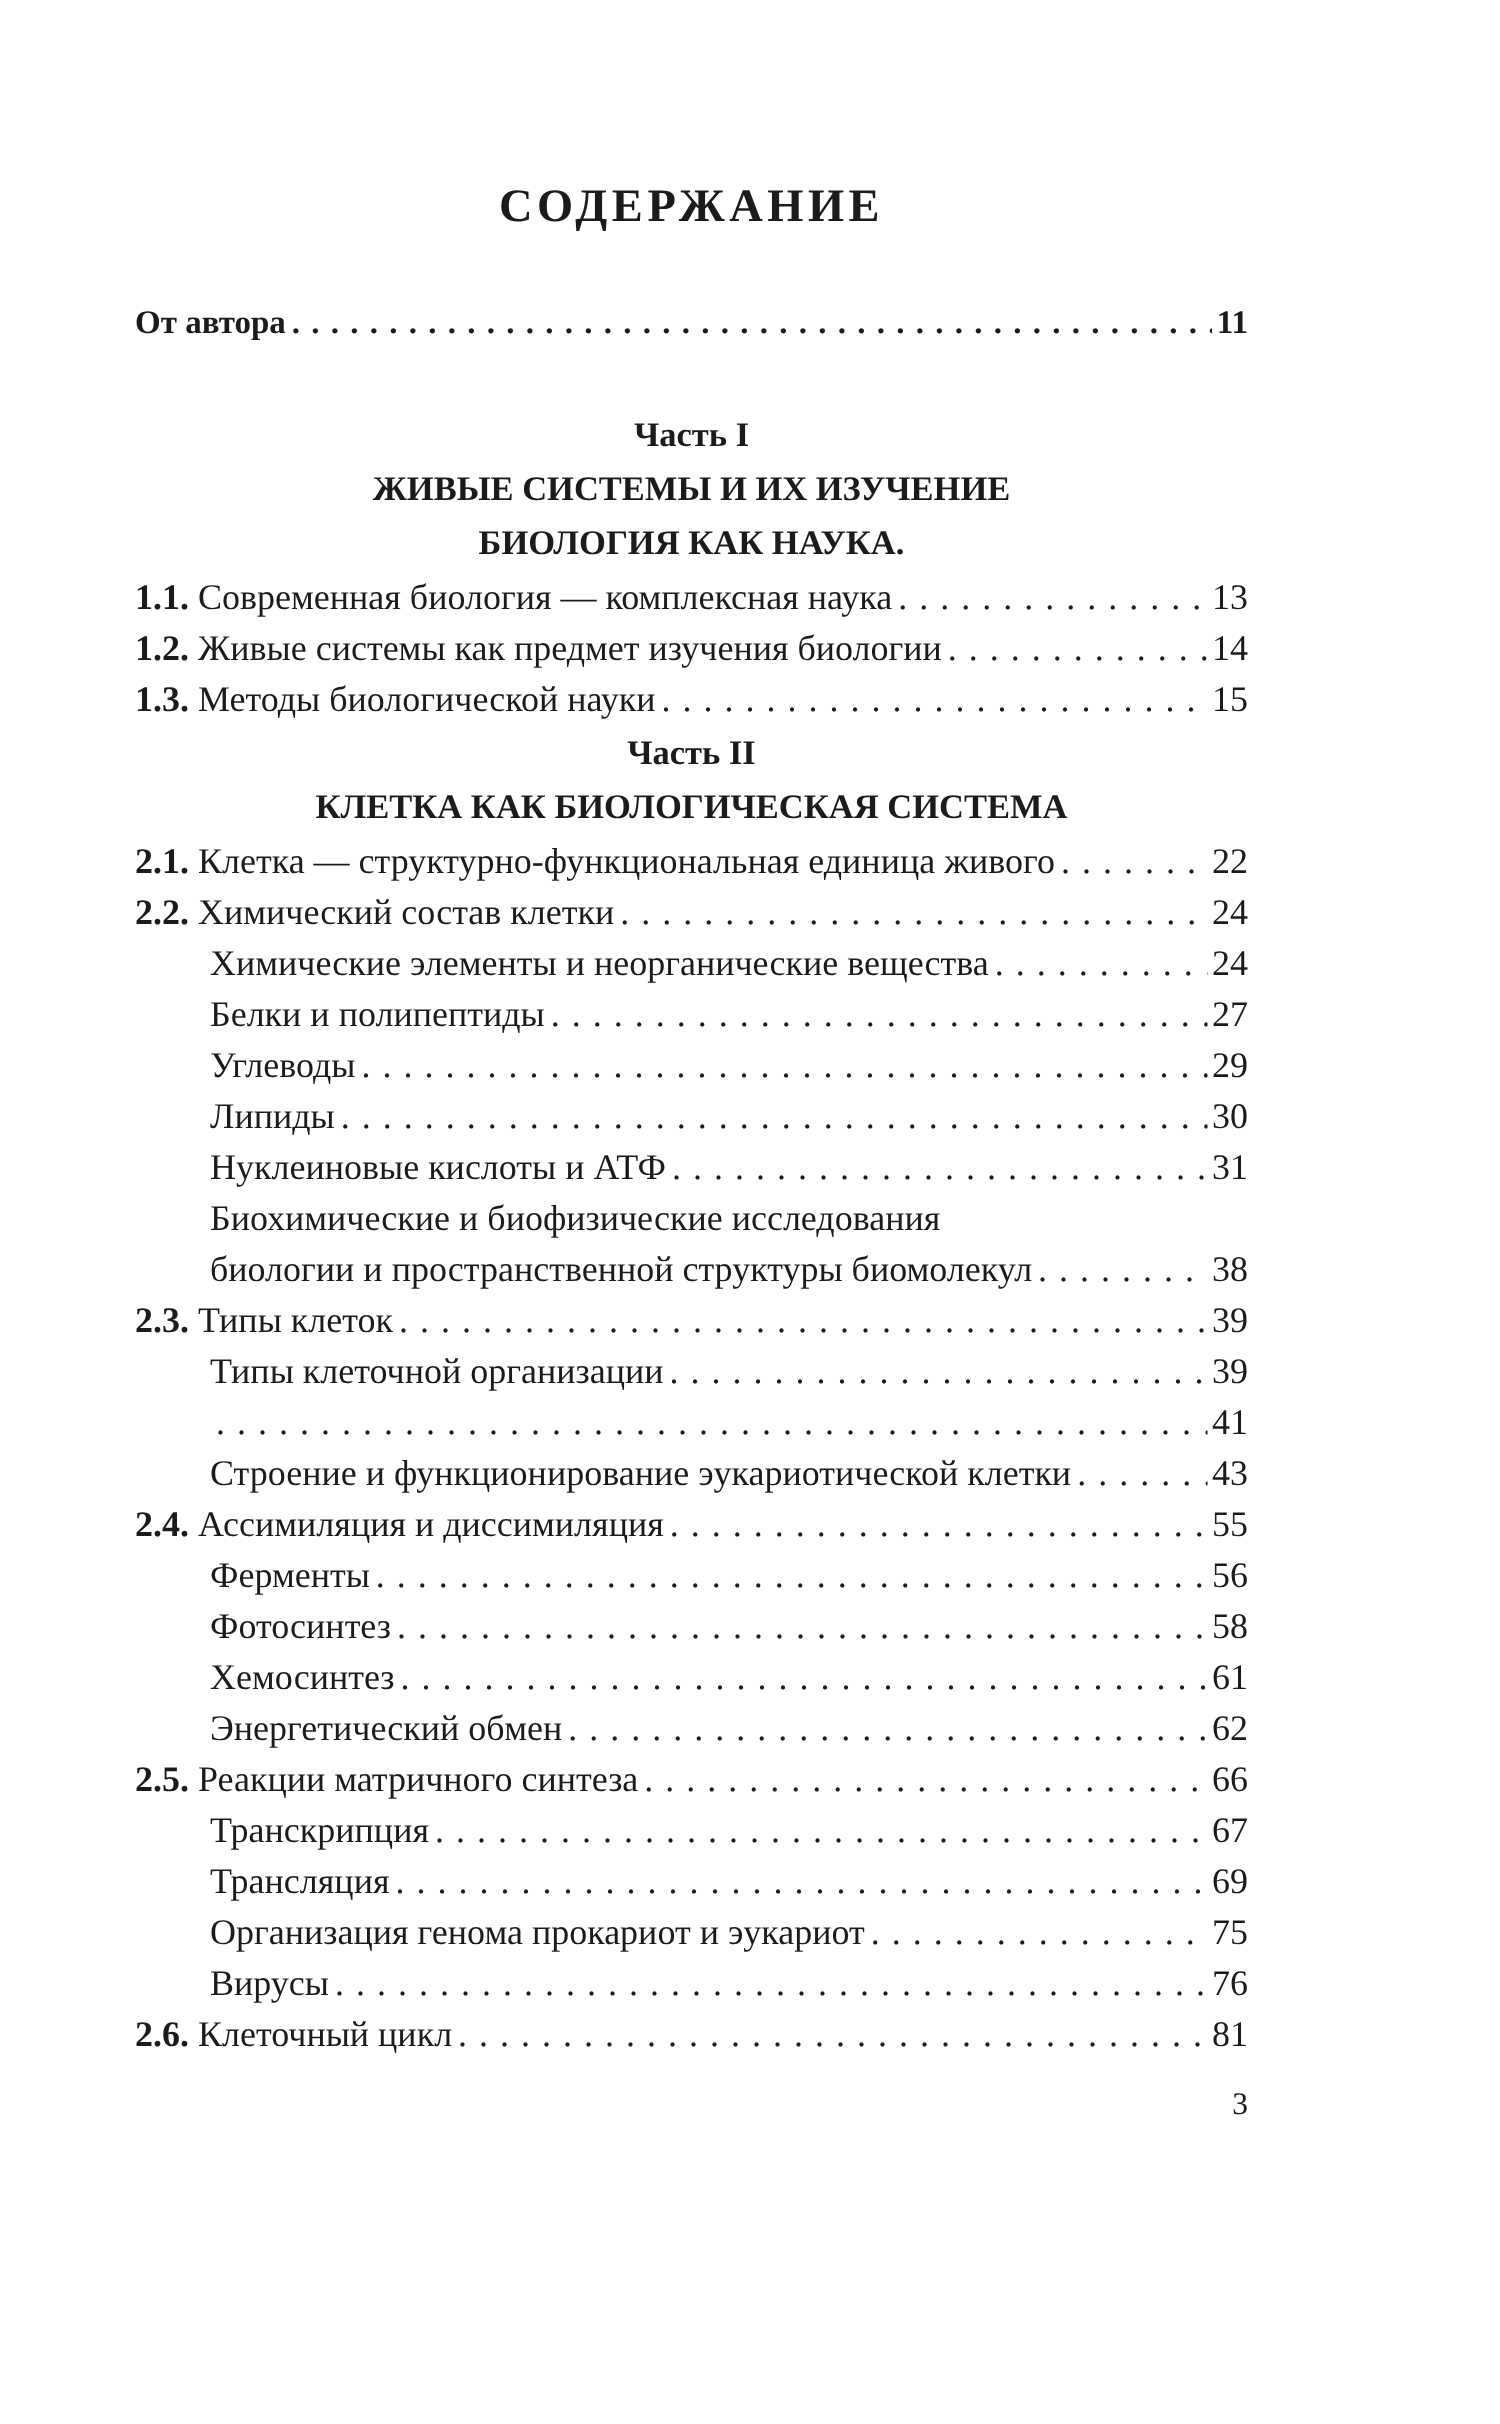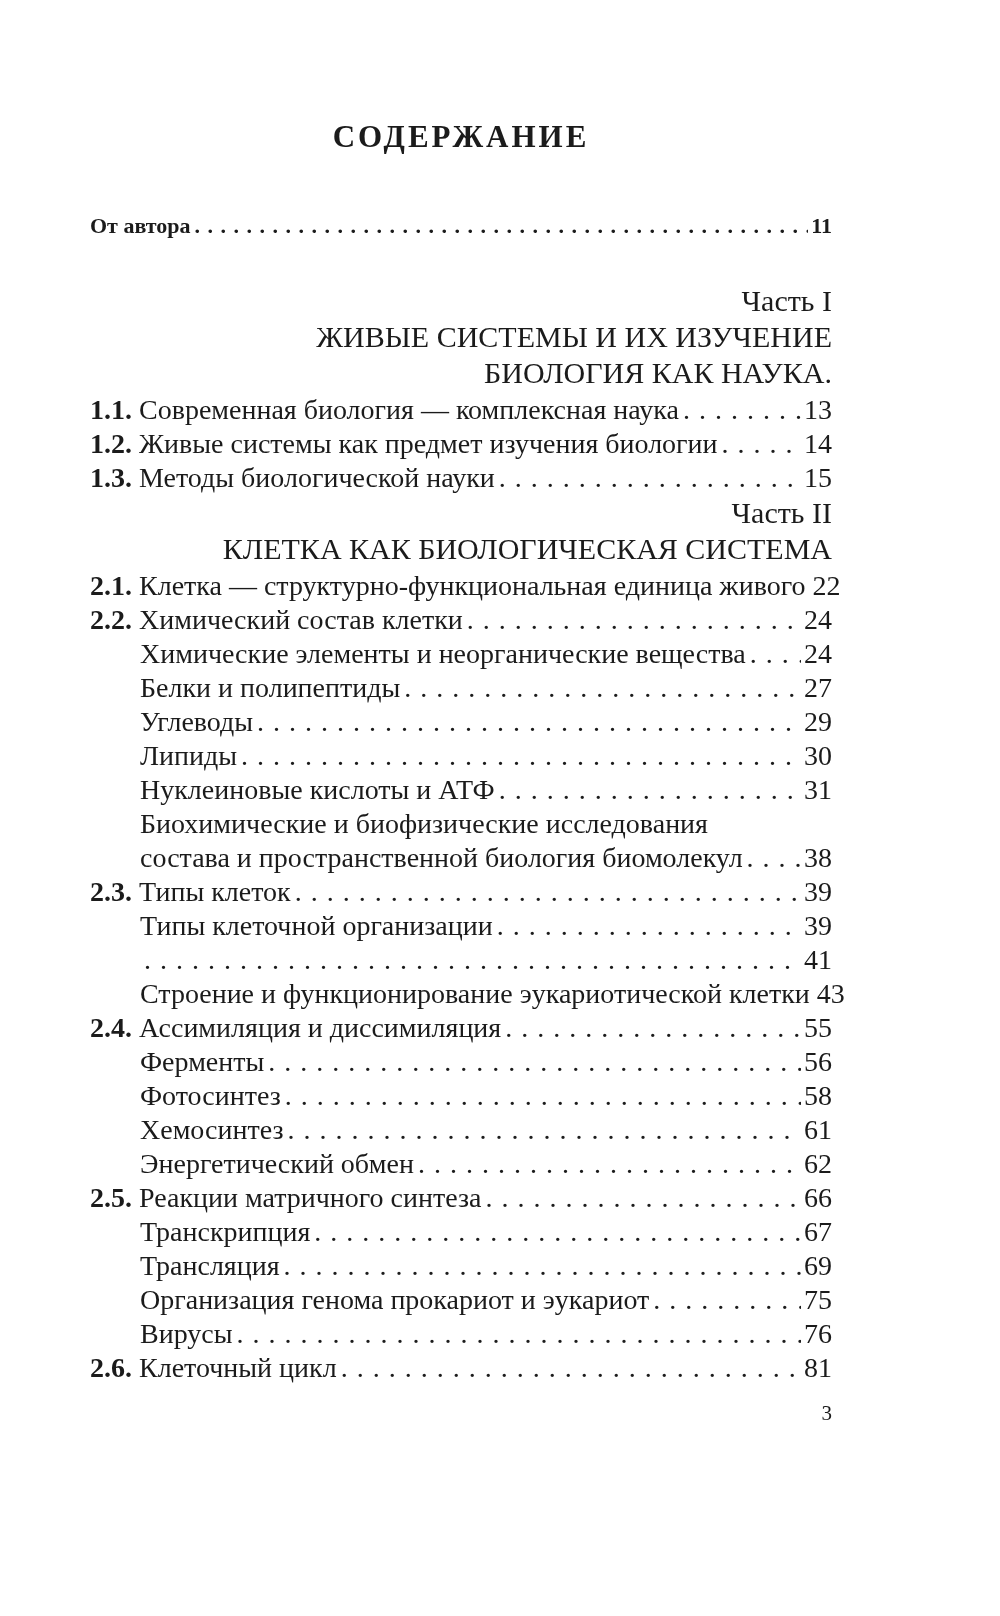--- a/index.html
+++ b/index.html
@@ -13,39 +13,39 @@
 
   .title {
     margin-top: 116px;
     text-align: center;
     font-size: 31px;
     font-weight: bold;
     letter-spacing: 3px;
     line-height: 42px;
   }
 
-  .row { display: flex; align-items: baseline; font-size: 28px; line-height: 34px; }
+  .row { display: flex; align-items: baseline; font-size: 24px; line-height: 34px; }
   .row .label { white-space: nowrap; flex-shrink: 0; }
   .row .dots {
     flex: 1 1 auto;
     overflow: hidden;
     white-space: nowrap;
     margin: 0 3px 0 4px;
     letter-spacing: 1px;
   }
   .row .pg { white-space: nowrap; flex-shrink: 0; }
   .row.sub { padding-left: 50px; justify-content: space-between; }
 
-  .front { margin-top: 51px; font-weight: bold; font-size: 22px; }
+  .front { margin-top: 40px; font-weight: bold; font-size: 22px; }
   .num { font-weight: bold; }
 
   .part-heading {
-    text-align: right;
-    font-weight: normal;
-    font-size: 30px;
+    text-align: center;
+    font-weight: bold;
+    font-size: 23px;
     line-height: 36px;
   }
   .ph1 { margin-top: 40px; margin-bottom: 2px; }
   .ph2 { margin-bottom: 2px; }
 
   .folio { text-align: right; font-size: 21px; margin-top: 16px; }
 </style>
 </head>
 <body>
 
@@ -119,21 +119,21 @@
     </div>
     <div class="row sub">
       <span class="label">Нуклеиновые кислоты и АТФ</span>
       <span class="dots"> . . . . . . . . . . . . . . . . . . . . . . . . . . . . . . . . . . . . . . . . . . . . . . . . . . . . . . . . . . . . . . . . . . . . . . . . . . . . . . . . . . . . . . . . . . . . . . . . . . . . . . . . . . . . . . . . . . . . . . . . . . . . . . . . . . . . . . . . . . . . . . . . . . . . . .</span>
       <span class="pg">31</span>
     </div>
     <div class="row sub">
       <span class="label">Биохимические и биофизические исследования</span>
     </div>
     <div class="row sub">
-      <span class="label">состава и пространственной биология биомолекул</span>
+      <span class="label">биологии и пространственной структуры биомолекул</span>
       <span class="dots"> . . . . . . . . . . . . . . . . . . . . . . . . . . . . . . . . . . . . . . . . . . . . . . . . . . . . . . . . . . . . . . . . . . . . . . . . . . . . . . . . . . . . . . . . . . . . . . . . . . . . . . . . . . . . . . . . . . . . . . . . . . . . . . . . . . . . . . . . . . . . . . . . . . . . . .</span>
       <span class="pg">38</span>
     </div>
     <div class="row">
       <span class="label"><span class="num">2.3.</span> <span>Типы клеток</span></span>
       <span class="dots"> . . . . . . . . . . . . . . . . . . . . . . . . . . . . . . . . . . . . . . . . . . . . . . . . . . . . . . . . . . . . . . . . . . . . . . . . . . . . . . . . . . . . . . . . . . . . . . . . . . . . . . . . . . . . . . . . . . . . . . . . . . . . . . . . . . . . . . . . . . . . . . . . . . . . . .</span>
       <span class="pg">39</span>
     </div>
     <div class="row sub">
       <span class="label">Типы клеточной организации</span>

